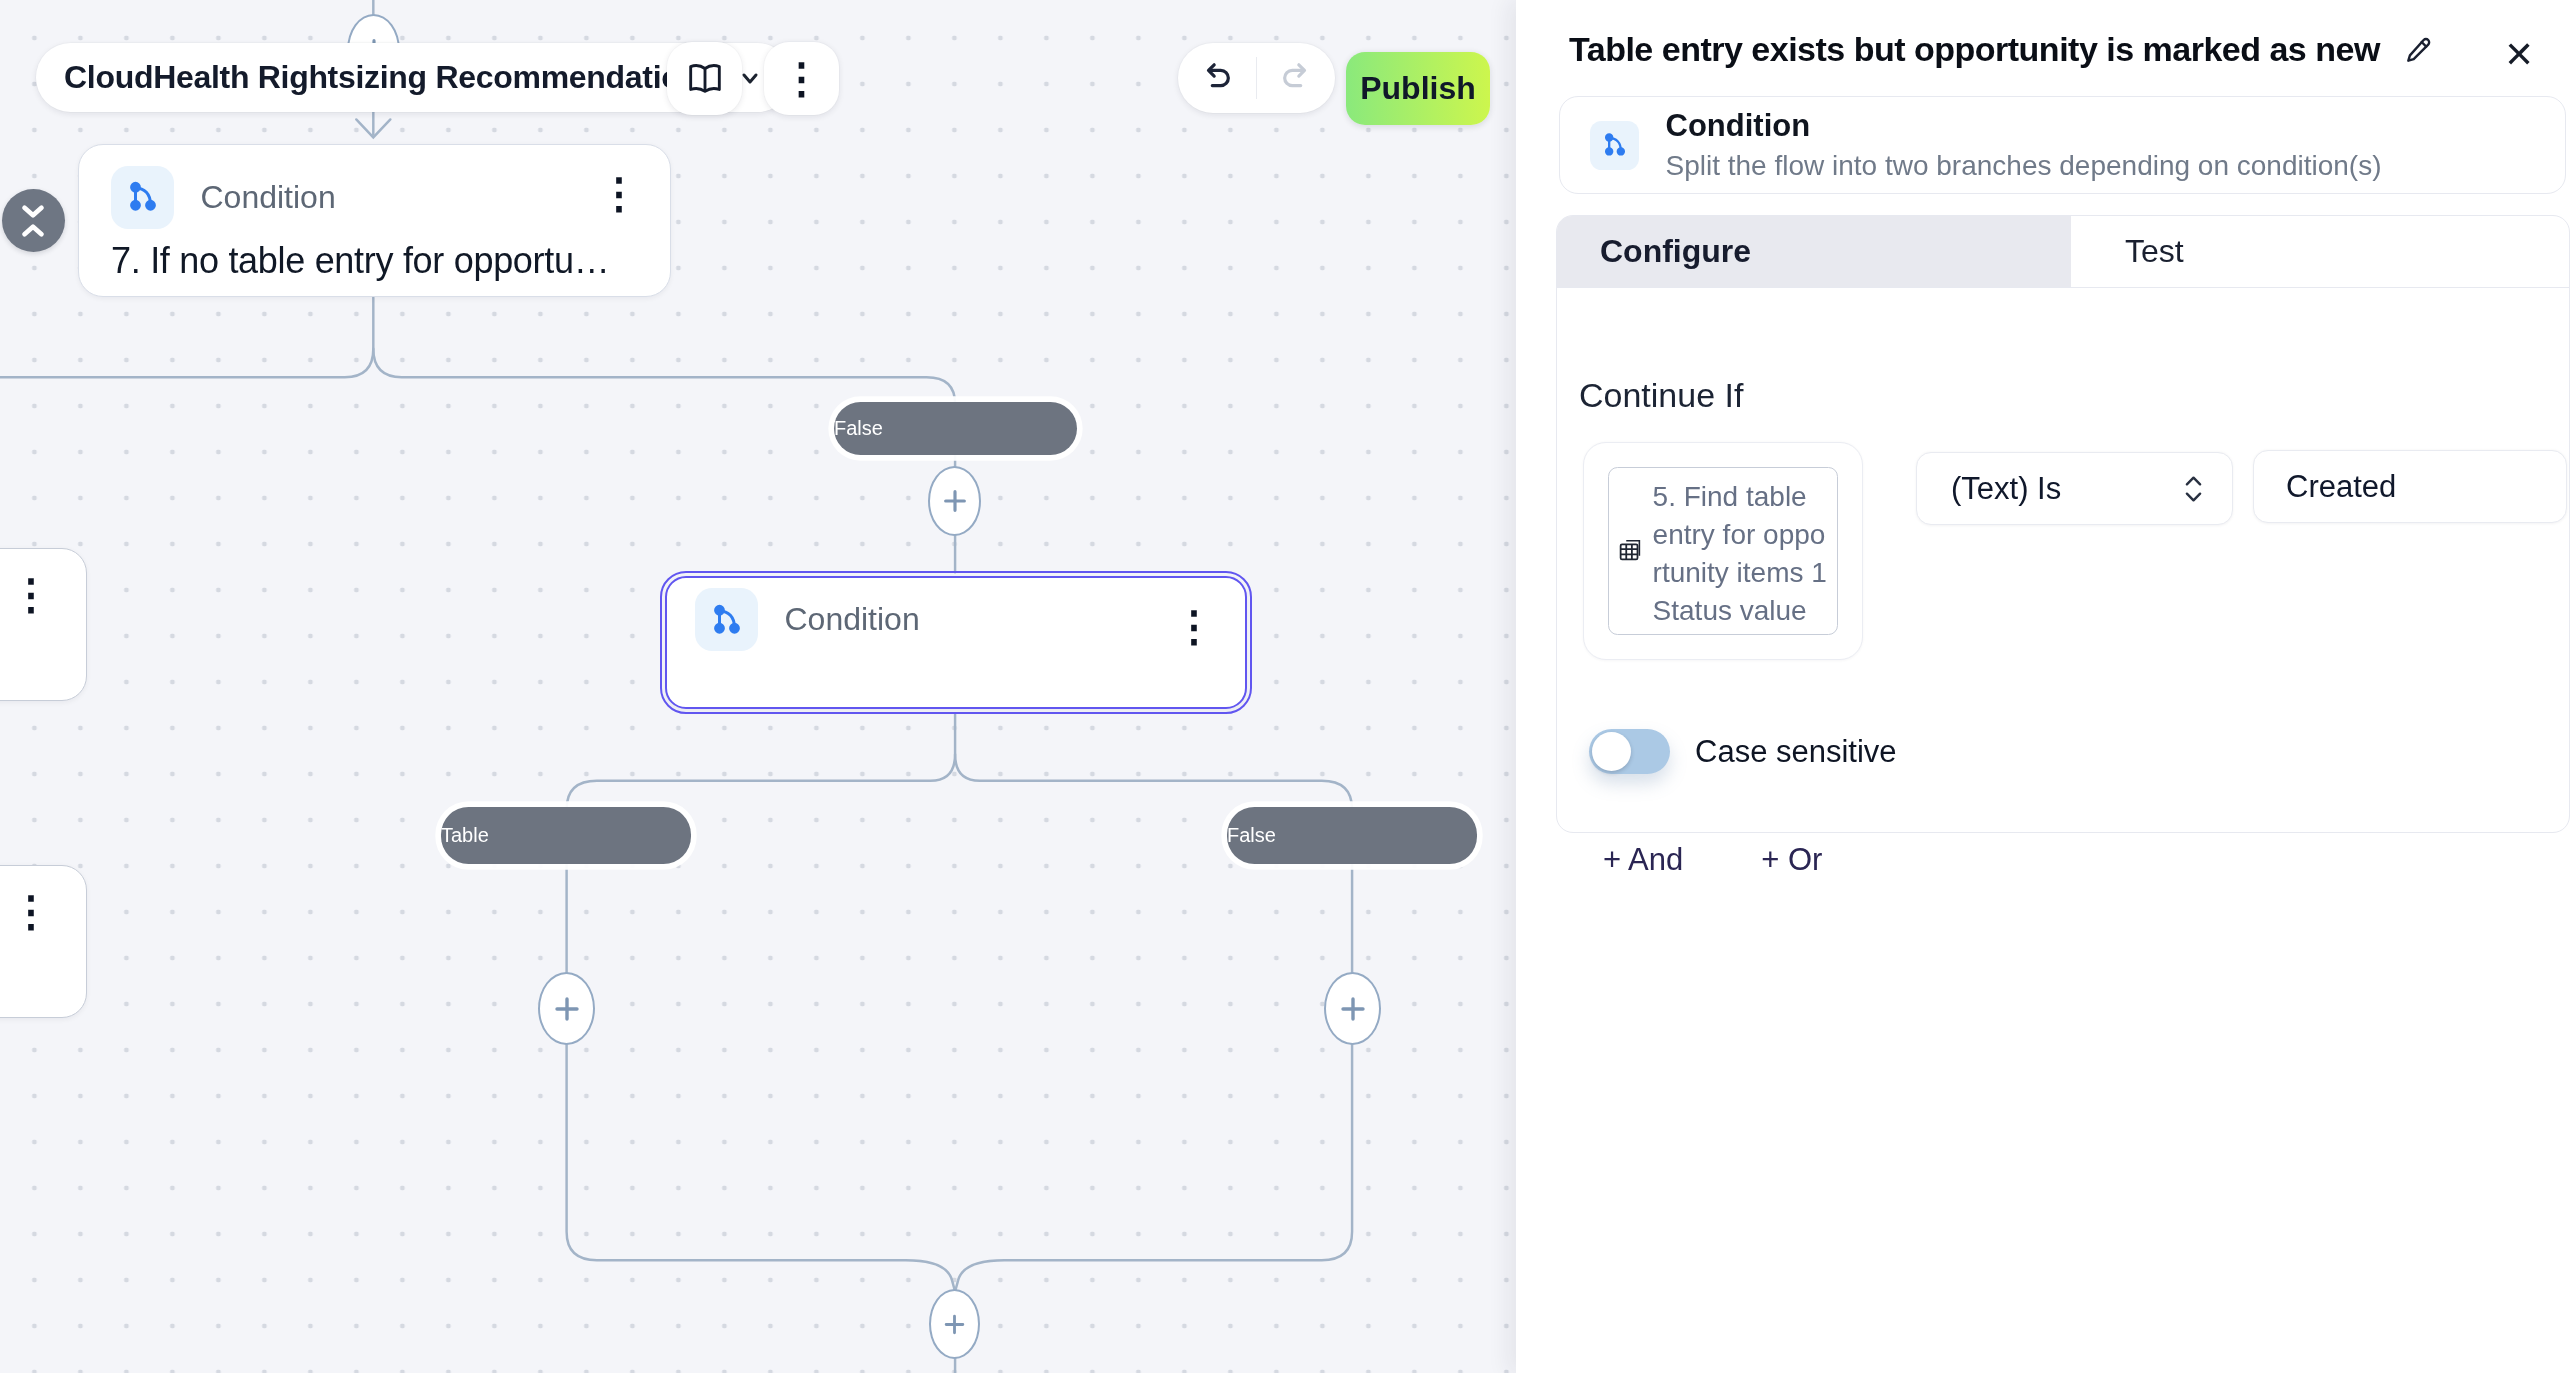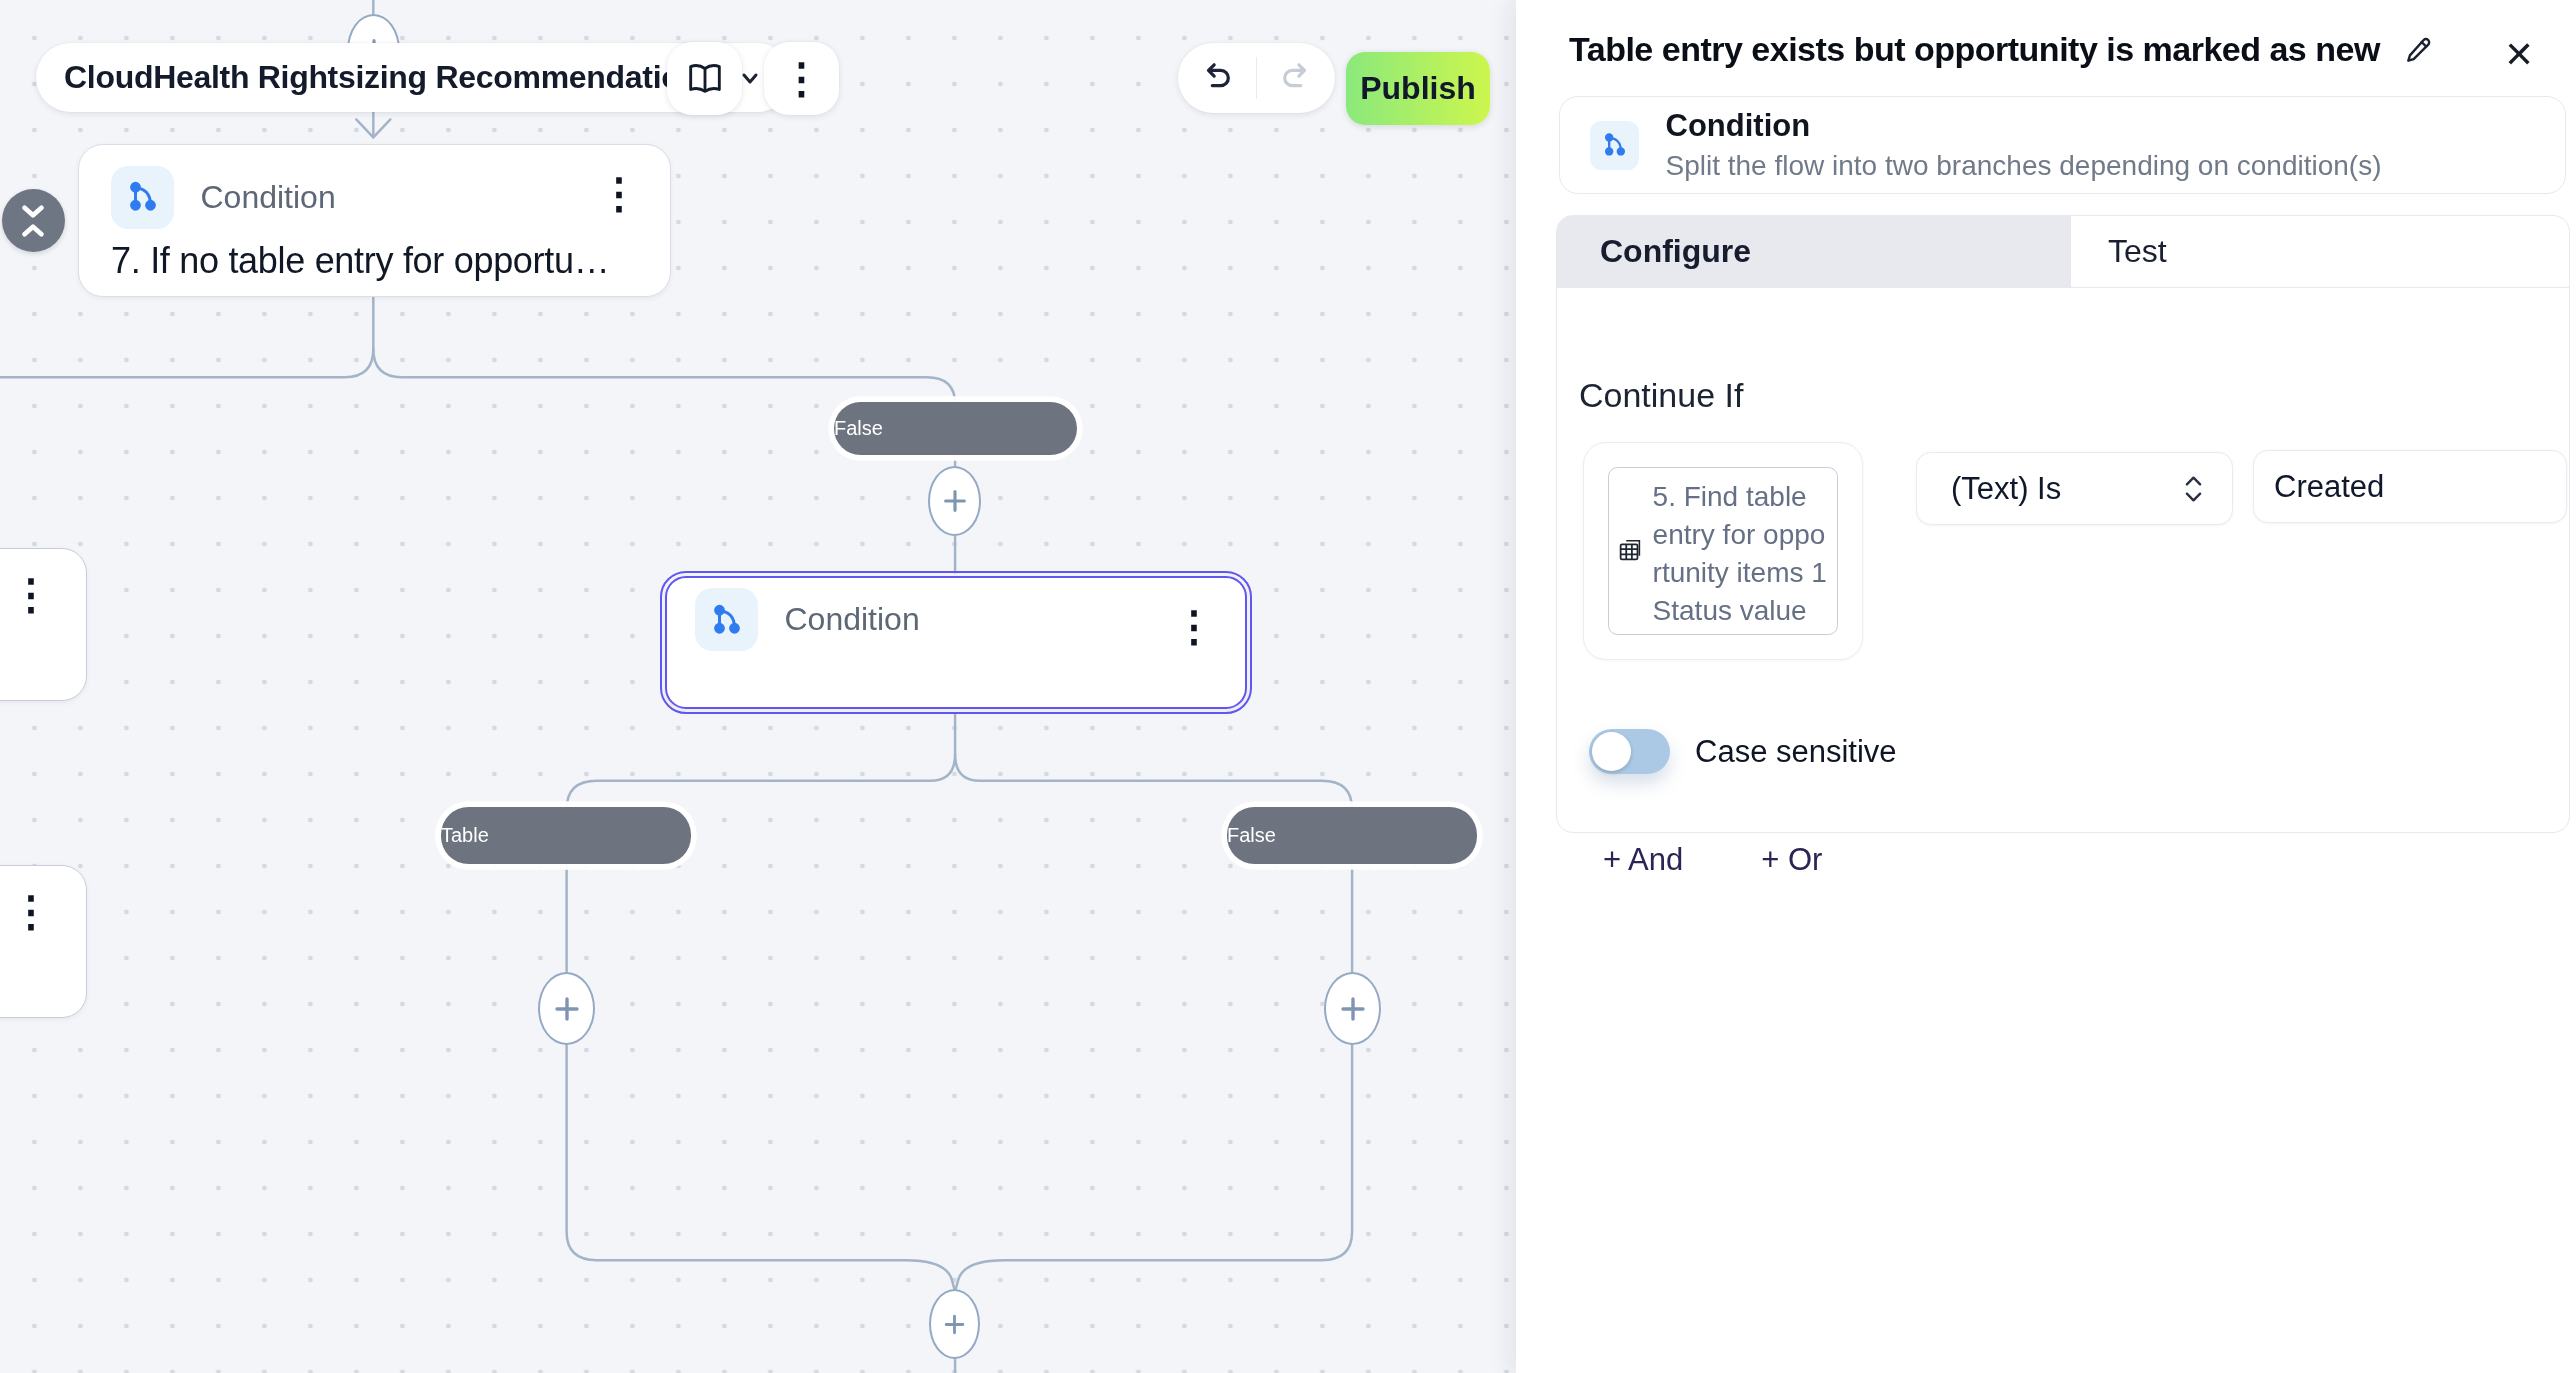--- a/index.html
+++ b/index.html
@@ -90,21 +90,21 @@
 
   .info-card { position:absolute; left:43px; top:96px; width:1007px; height:98px;
     border:1.9px solid #e7e9f0; border-radius:19px; display:flex; align-items:center;
     padding-left:30px; gap:26.5px; }
   .info-card .icon-sq { width:49px; height:49px; border-radius:11.4px; }
   .info-name { font-size:31px; font-weight:700; color:#10151f; }
   .info-desc { font-size:28px; color:#707a89; margin-top:5.7px; }
 
   .tabbox { position:absolute; left:40px; top:215px; width:1014px; height:618px;
     border:1.9px solid #e7e9f0; border-radius:17px; background:#fff; }
-  .tabs { display:flex; height:72px; border-bottom:1.9px solid #e7e9f0; }
+  .tabs { display:flex; height:72px; border-bottom:1.9px solid #e7e9f0;gap:17px; }
   .tab-configure { width:514px; background:#e8e9ef; border-top-left-radius:15px;
     display:flex; align-items:center; padding-left:43px;
     font-size:32px; font-weight:700; color:#171c2e; cursor:pointer; }
   .tab-test { flex:1; display:flex; align-items:center; padding-left:37px;
     font-size:32px; color:#1a2030; border-top-right-radius:15px; cursor:pointer; }
 
   .tab-body { position:relative; width:100%; height:544px; }
   .continue-if { position:absolute; left:22px; top:88px; font-size:34px; color:#1c2434; }
 
   .token-outer { position:absolute; left:25.6px; top:154px; width:280px; height:218px;
@@ -118,21 +118,21 @@
     word-break:break-all; overflow:hidden; max-height:155px; }
 
   .op-select { position:absolute; left:359px; top:164px; width:317px; height:73px;
     border:1.9px solid #e9ebf1; border-radius:15px; background:#fff;
     box-shadow:0 0.9px 2.8px rgba(18,26,43,.05);
     display:flex; align-items:center; padding:0 26.5px 0 34px; cursor:pointer; }
   .op-select span { font-size:31px; color:#10182b; flex:1; }
   .val-input { position:absolute; left:696px; top:162px; width:314px; height:73px;
     border:1.9px solid #e9ebf1; border-radius:15px; background:#fff;
     box-shadow:0 0.9px 2.8px rgba(18,26,43,.05);
-    display:flex; align-items:center; padding-left:20px; }
+    display:flex; align-items:center; padding-left:32px; }
   .val-input span { font-size:31px; color:#10182b; }
 
   .toggle-row { position:absolute; left:32px; top:441px; display:flex; align-items:center; gap:25px; }
   .toggle { width:81px; height:45px; border-radius:23px; background:#abc9e5; position:relative; cursor:pointer;
     box-shadow:0 9.5px 17px rgba(100,130,170,.25); }
   .toggle .knob { position:absolute; left:2.8px; top:2.8px; width:39px; height:39px;
     border-radius:50%; background:#fff; box-shadow:0 1.9px 4.7px rgba(18,26,43,.2); }
   .toggle-label { font-size:31px; font-weight:500; color:#0e1524; }
 
   .andor { position:absolute; left:46px; top:554px; display:flex; gap:78px; }

